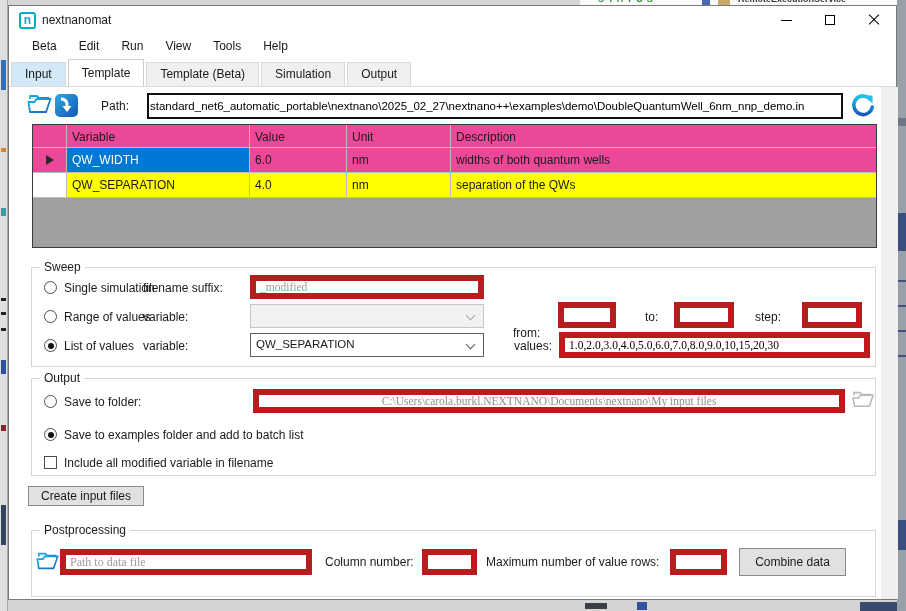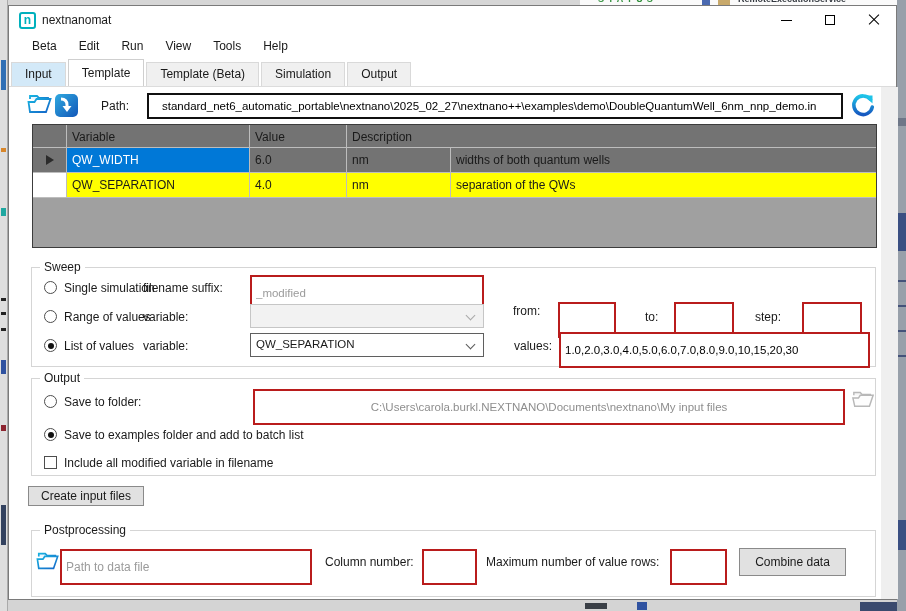--- a/index.html
+++ b/index.html
@@ -38,43 +38,43 @@
   .tab { height:24px; line-height:23px; padding:0 13px; font-size:12px; background:#f0f0f0; border:1px solid #d9d9d9; border-bottom:none; margin-right:2px; position:relative; }
   .tab.hovered { background:#d3e9f8; }
   .tab.active { height:27px; line-height:26px; background:#fff; z-index:3; border-color:#cfcfcf; }
 
   .content { position:absolute; left:0; top:80px; right:0; bottom:0; background:#fff; border-top:1px solid #dcdcdc; }
   .content-right-strip { position:absolute; left:872px; top:0; width:17px; bottom:0; background:#efefef; }
 
   
   .icon-btn { position:absolute; }
   .label { font-size:12px; position:absolute; white-space:nowrap; }
-  .path-input { position:absolute; left:138px; top:6px; width:696px; height:26px; border:1px solid #101010; outline:1px solid #101010; outline-offset:-2px; font-size:11.5px; padding:0 14px; font-family:"Liberation Sans","DejaVu Sans",sans-serif; color:#000; }
+  .path-input { position:absolute; left:138px; top:6px; width:696px; height:26px; border:1px solid #101010; outline:1px solid #101010; outline-offset:-2px; font-size:11.5px; padding:0 2px; font-family:"Liberation Sans","DejaVu Sans",sans-serif; color:#000; }
 
   
   .var-table { position:absolute; left:23px; top:37px; width:845px; height:124px; border:1px solid #3c3c3c; background:#a0a0a0; }
-  .t-row { display:flex; height:25px; background:#737373; border-bottom:1px solid #bdbdbd; }
+  .t-row { display:flex; height:25px; background:#ec4899; border-bottom:1px solid #bdbdbd; }
   .t-row.head { height:23px; }
   .t-cell { font-size:12px; line-height:24px; padding:0 5px; border-right:1px solid #bdbdbd; overflow:hidden; white-space:nowrap; }
   .c0 { width:34px; display:flex; align-items:center; justify-content:center; padding:0; }
   .c1 { width:183px; } .c2 { width:97px; } .c3 { width:104px; } .c4 { flex:1; border-right:none; }
   .cell-sel { background:#0078d7; color:#fff; }
   .row-hl .t-cell { background:#ffff00; }
   .row-hl .c0 { background:#fff; }
   .tri-right { width:0; height:0; border-left:8px solid #2b2b2b; border-top:5px solid transparent; border-bottom:5px solid transparent; }
 
   
   .group { position:absolute; border:1px solid #d5d5d5; background:#fff; }
   .group-title { position:absolute; top:-8px; left:8px; background:#fff; padding:0 4px; font-size:12px;text-align:right; }
 
   .radio { position:absolute; width:13px; height:13px; border:1px solid #4d4d4d; border-radius:50%; background:#fff; }
   .radio.checked::after { content:""; position:absolute; left:2.5px; top:2.5px; width:6px; height:6px; border-radius:50%; background:#111; }
   .checkbox { position:absolute; width:13px; height:13px; border:1px solid #4d4d4d; background:#fff; }
 
-  .tb { position:absolute; border:2px solid #b91c1c; background:#fff; font-size:11.5px; padding:16px 4px; font-family:Liberation Sans, sans-serif; color:#000; }
+  .tb { position:absolute; border:6px solid #b91c1c; background:#fff; font-size:11.5px; padding:4px 4px; font-family:Liberation Serif, serif; color:#000; }
   .tb::placeholder { color:#9b9b9b; }
   .tb.ghost { color:#8e8e8e; }
 
   .combo { position:absolute; background:#fff; border:1px solid #5f5f5f; font-size:11.5px; }
   .combo .val { position:absolute; left:5px; top:4px; white-space:nowrap; }
   .combo.disabled { background:#f2f2f2; border-color:#c6c6c6; }
   .chev { position:absolute; right:9px; top:7px; width:7px; height:7px; border-right:1.4px solid #5a5a5a; border-bottom:1.4px solid #5a5a5a; transform:rotate(45deg); }
   .combo.disabled .chev { border-color:#a8a8a8; }
 
   .btn { position:absolute; background:#e1e1e1; border:1px solid #8a8a8a; font-size:12px; display:flex; align-items:center; justify-content:center; font-family:"Liberation Sans","DejaVu Sans",sans-serif; }
@@ -194,20 +194,21 @@
         <path d="M21.5 8.5 A9.3 9.3 0 1 0 23.3 16" fill="none" stroke="url(#gr)" stroke-width="3.6" stroke-linecap="round"></path>
         <path d="M15.5 4.5 h8 v8 z" fill="#1fc3e8"></path>
       </svg>
     </div>
 
     <div class="var-table">
       <div class="t-row head">
         <div class="t-cell c0"></div>
         <div class="t-cell c1">Variable</div>
         <div class="t-cell c2">Value</div>
+        <div class="t-cell c3">Unit</div>
         <div class="t-cell c4">Description</div>
       </div>
       <div class="t-row">
         <div class="t-cell c0">
             <span class="tri-right"></span>
           </div>
         <div class="t-cell c1 cell-sel">QW_WIDTH</div>
         <div class="t-cell c2">6.0</div>
         <div class="t-cell c3">nm</div>
         <div class="t-cell c4">widths of both quantum wells</div>
@@ -228,21 +229,21 @@
       <span class="label" style="left:32px;top:13px;">Single simulation</span>
       <span class="label" style="left:111px;top:13px;">filename suffix:</span>
       <input class="tb" style="left: 218px; top: 7px; width: 234px; height: 24px;" placeholder="_modified">
 
       <span class="radio" style="left:12px;top:42px;"></span>
       <span class="label" style="left:32px;top:42px;">Range of values</span>
       <span class="label" style="left:111px;top:42px;">variable:</span>
       <div class="combo disabled" style="left:218px;top:36px;width:234px;height:24px;">
         <span class="chev"></span>
       </div>
-      <span class="label" style="left:481px;top:36px;">from:</span>
+      <span class="label" style="left:481px;top:58px;">from:</span>
       <input class="tb" style="left: 526px; top: 34px; width: 58px; height: 26px;">
       <span class="label" style="left:613px;top:42px;">to:</span>
       <input class="tb" style="left: 642px; top: 34px; width: 60px; height: 26px;">
       <span class="label" style="left:723px;top:42px;">step:</span>
       <input class="tb" style="left: 770px; top: 34px; width: 60px; height: 26px;">
 
       <span class="radio checked" style="left:12px;top:71px;"></span>
       <span class="label" style="left:32px;top:71px;">List of values</span>
       <span class="label" style="left:111px;top:71px;">variable:</span>
       <div class="combo" style="left:218px;top:65px;width:234px;height:24px;">

